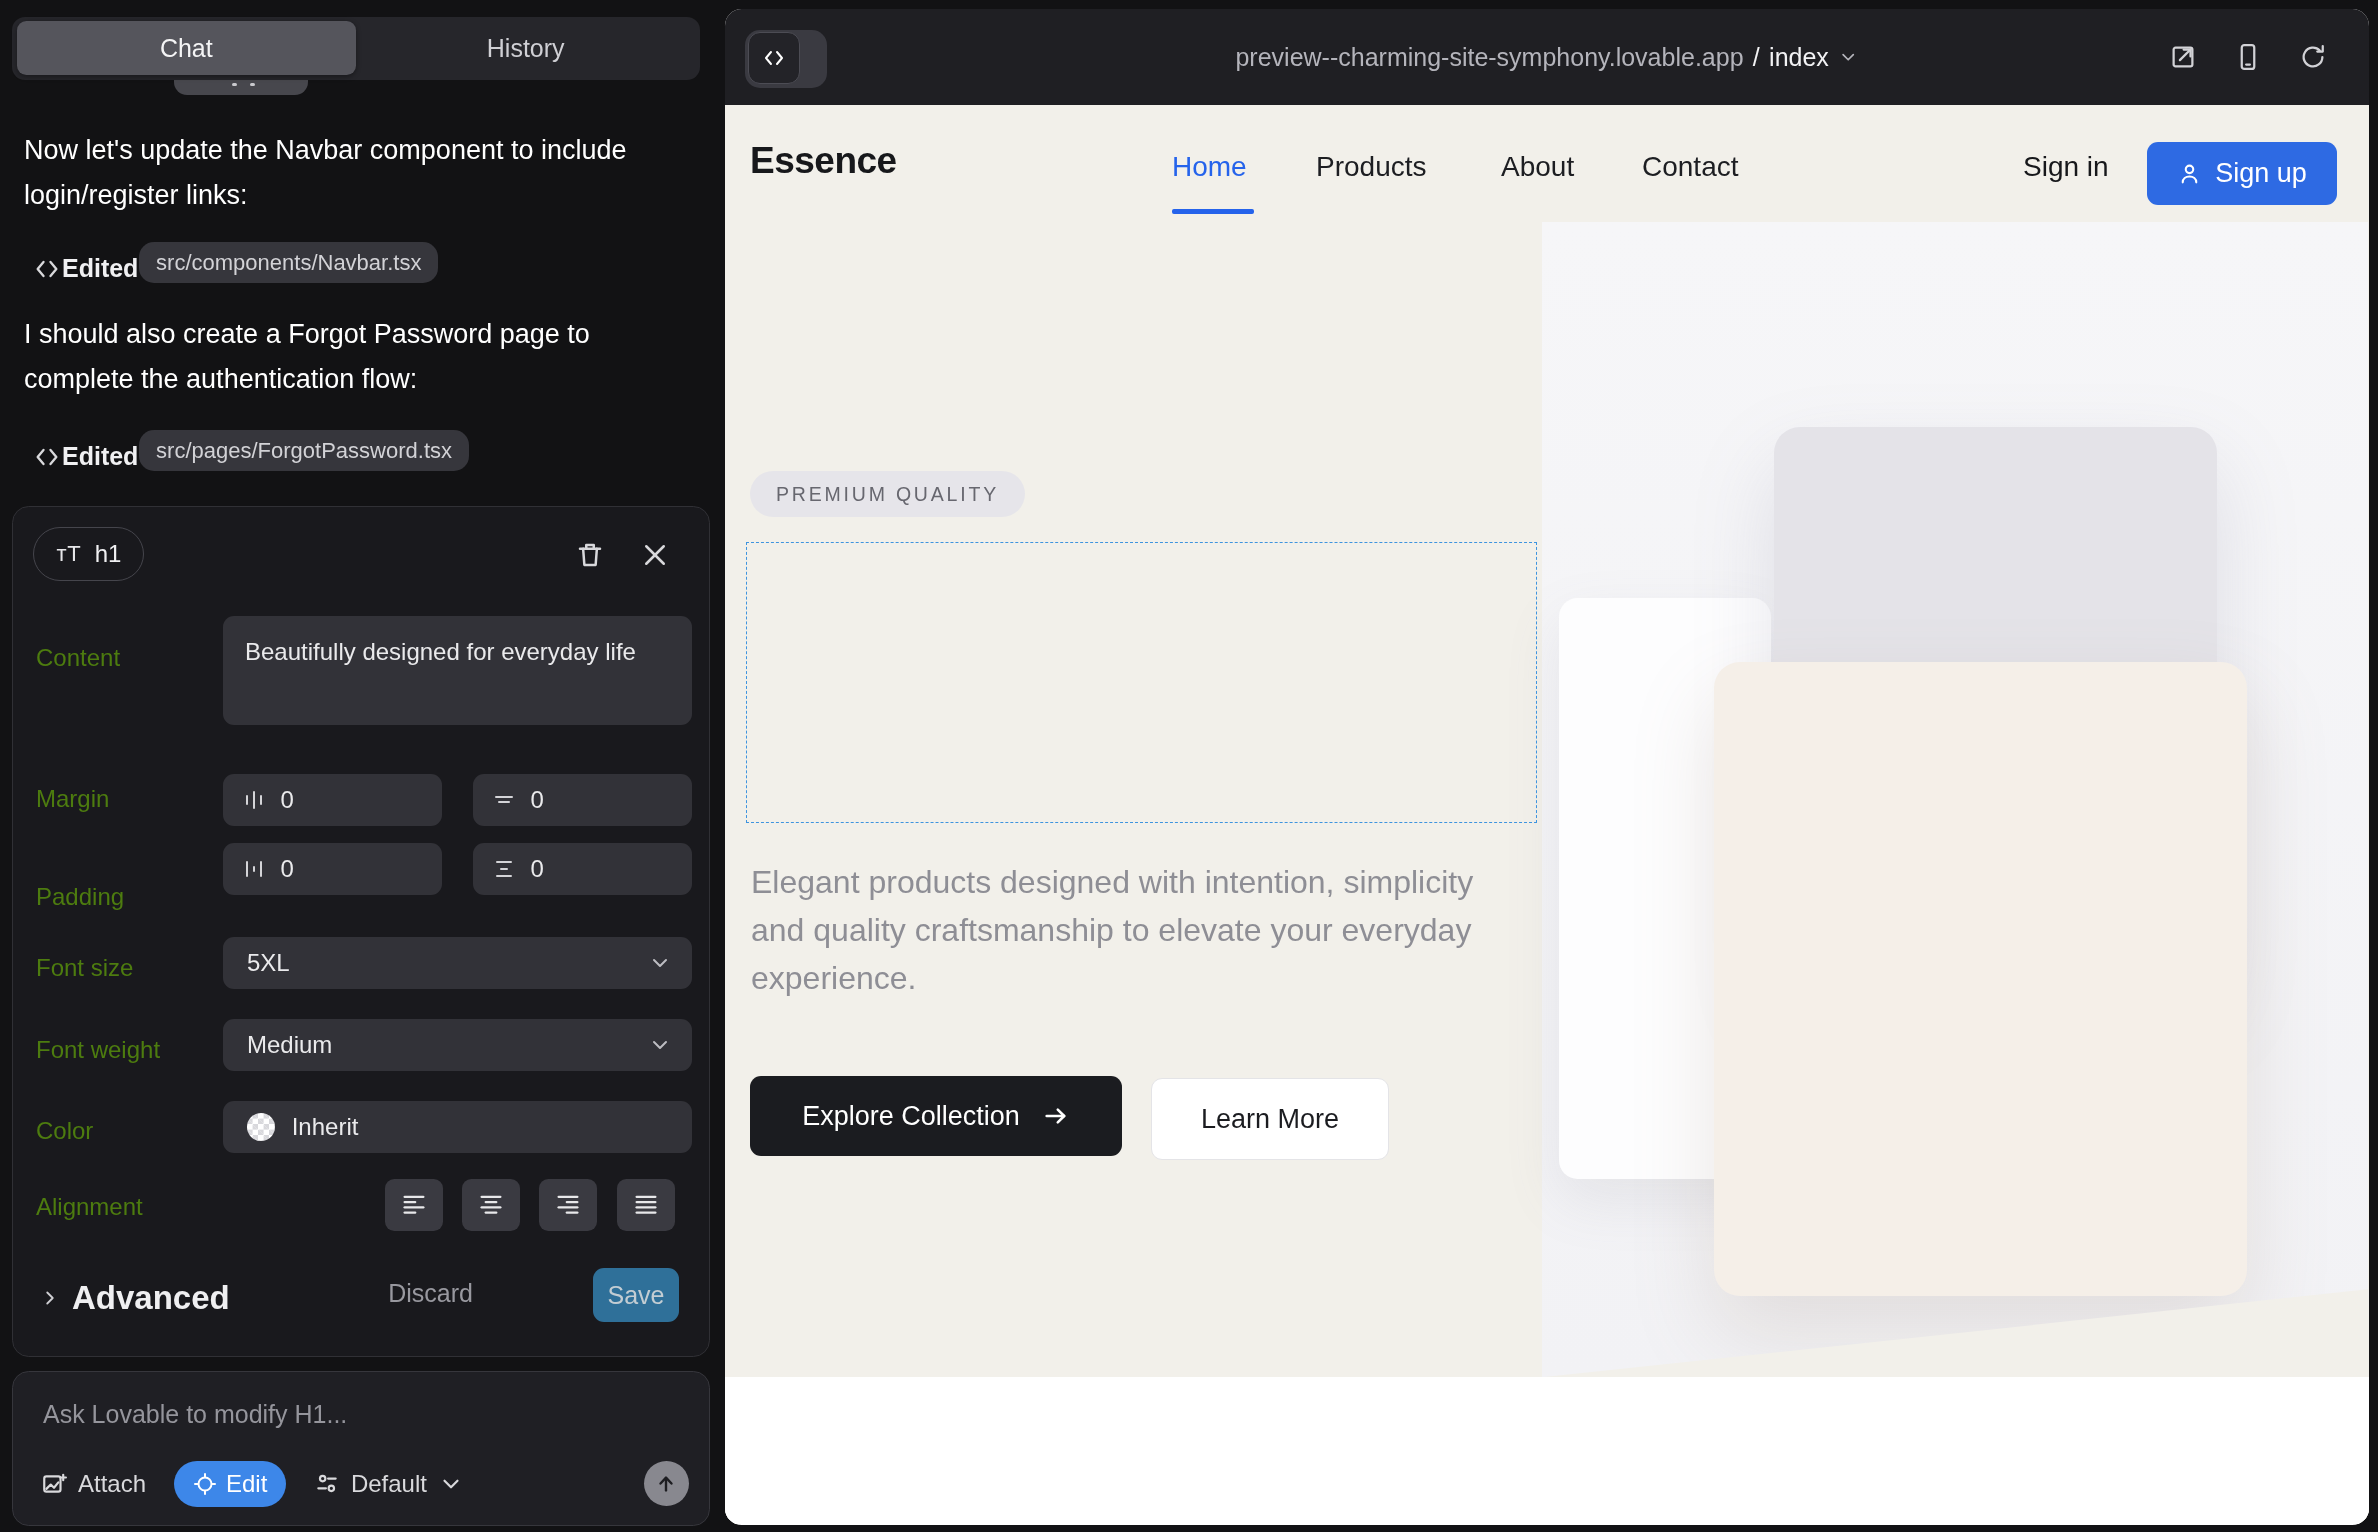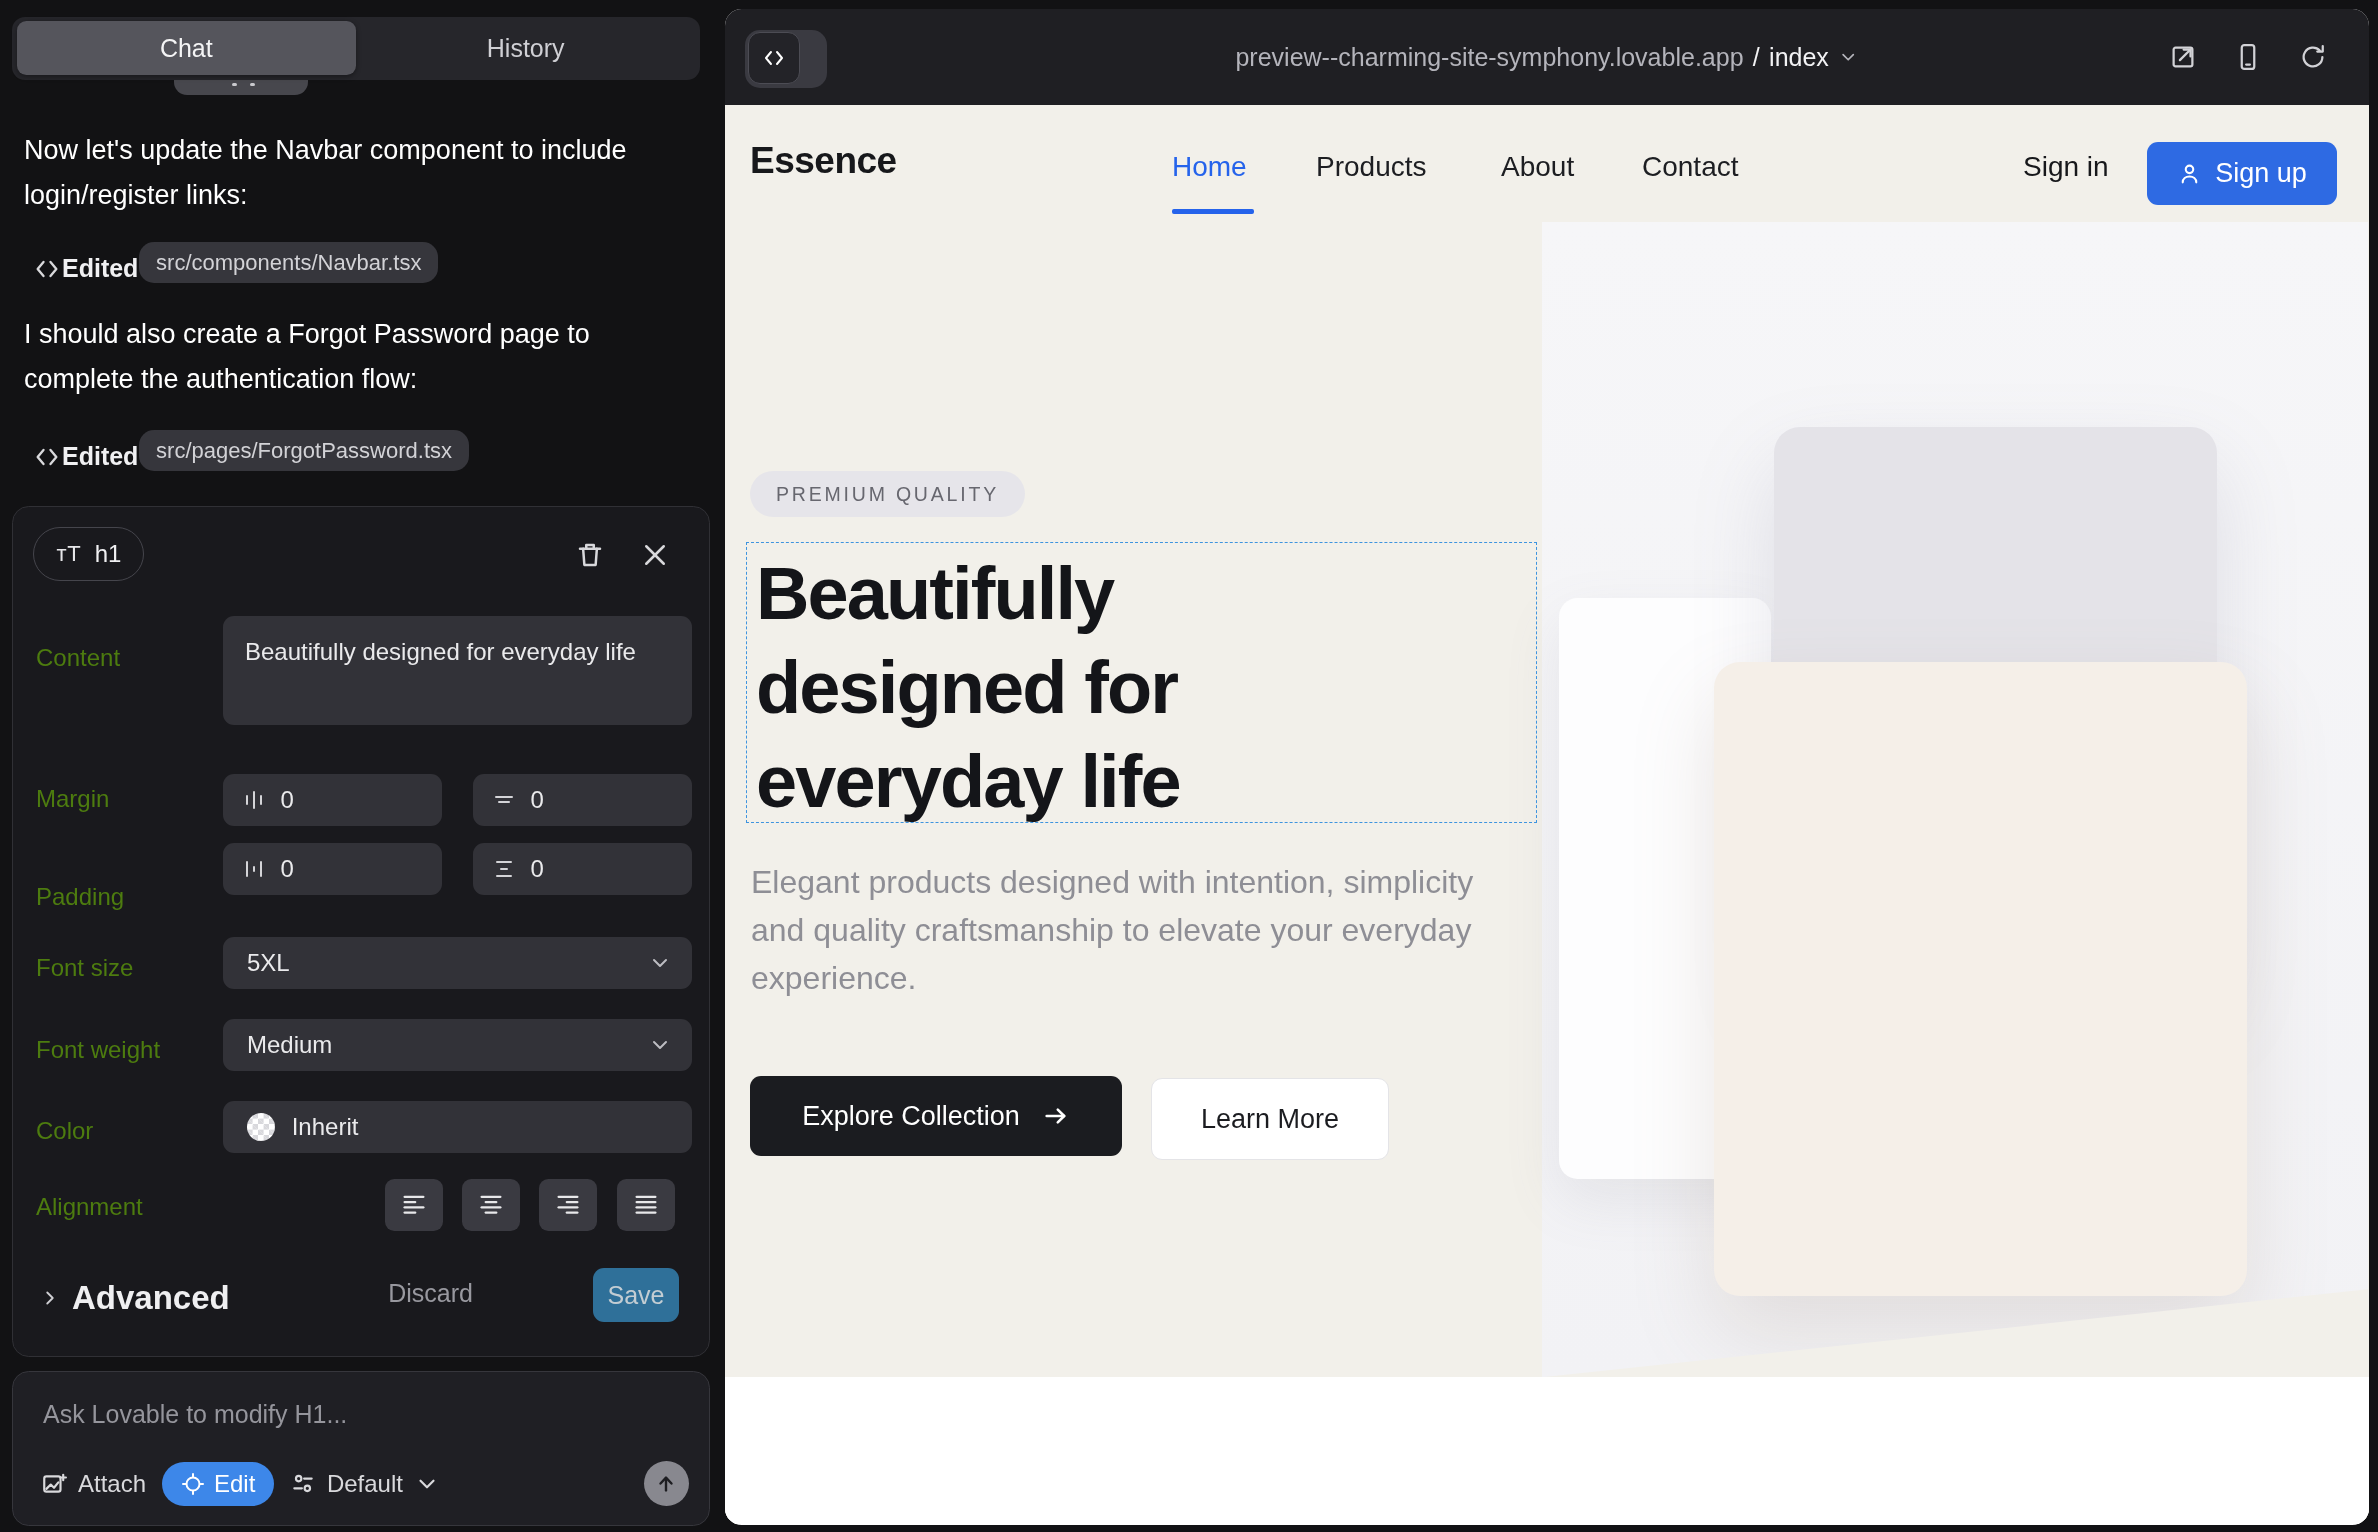--- a/index.html
+++ b/index.html
@@ -96,21 +96,21 @@
   
   .prompt {
     position:absolute; left:12px; top:1371px; width:698px; height:155px;
     background:#1f1f24; border:0.9px solid #36363c; border-radius:16.7px; z-index:4;
   }
   .prompt-input {
     position:absolute; left:30px; top:28px; width:631px; background:transparent; border:none; outline:none;
     font-size:25px; color:#e8e8ea; font-family:"Liberation Sans", sans-serif;
   }
   .prompt-input::placeholder { color:#95959c; }
-  .prompt-row { position:absolute; left:28px; top:89px; right:22px; height:46px; display:flex; align-items:center; gap:16px; }
+  .prompt-row { position:absolute; left:28px; top:89px; right:22px; height:46px; display:flex; gap:28px; }
   .p-item { display:flex; align-items:center; gap:11px; color:#d9d9dc; font-size:24px; }
   .p-item .icon { width:26px; height:26px; }
   .edit-pill {
     display:flex; align-items:center; gap:9.3px; background:#3d87e9; color:#fff;
     border-radius:927px; padding:8.3px 18.6px; font-size:24px;
   }
   .edit-pill .icon { width:24px; height:24px; }
   .send-btn {
     position:absolute; right:20.4px; top:89px; width:45px; height:45px; border-radius:50%;
     background:#88888f; color:#1d1d21; display:flex; align-items:center; justify-content:center;
@@ -490,25 +490,20 @@
         <svg class="icon" viewBox="0 0 24 24" width="25" height="25">
             <circle cx="12" cy="8" r="3.6"></circle>
             <path d="M5.5 20.5c0-3.6 2.9-5.7 6.5-5.7s6.5 2.1 6.5 5.7"></path>
           </svg>
       </span>
       <span>Sign up</span>
     </div>
 
     <div class="hero-badge">PREMIUM QUALITY</div>
     <div class="selection-box"></div>
-    <h1 class="hero-h1">
-      <span>Beautifully</span>
-      <span>designed for</span>
-      <span>everyday life</span>
-    </h1>
     <div class="hero-para">Elegant products designed with intention, simplicity and quality craftsmanship to elevate your everyday experience.</div>
 
     <div class="cta-primary">
       <span>Explore Collection</span>
       <span class="icon">
         <svg class="icon" viewBox="0 0 24 24" width="28" height="28">
             <line x1="4" y1="12" x2="19" y2="12"></line>
             <polyline points="13.5 6.5 19 12 13.5 17.5"></polyline>
           </svg>
       </span>

